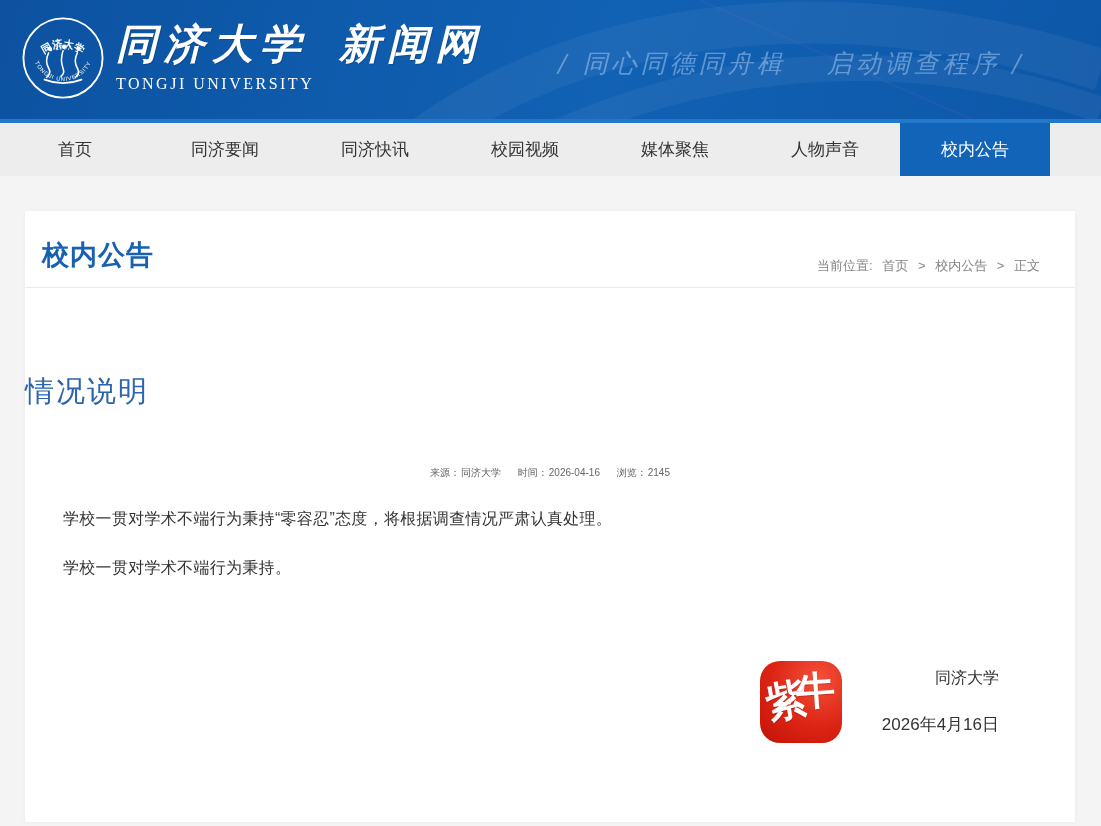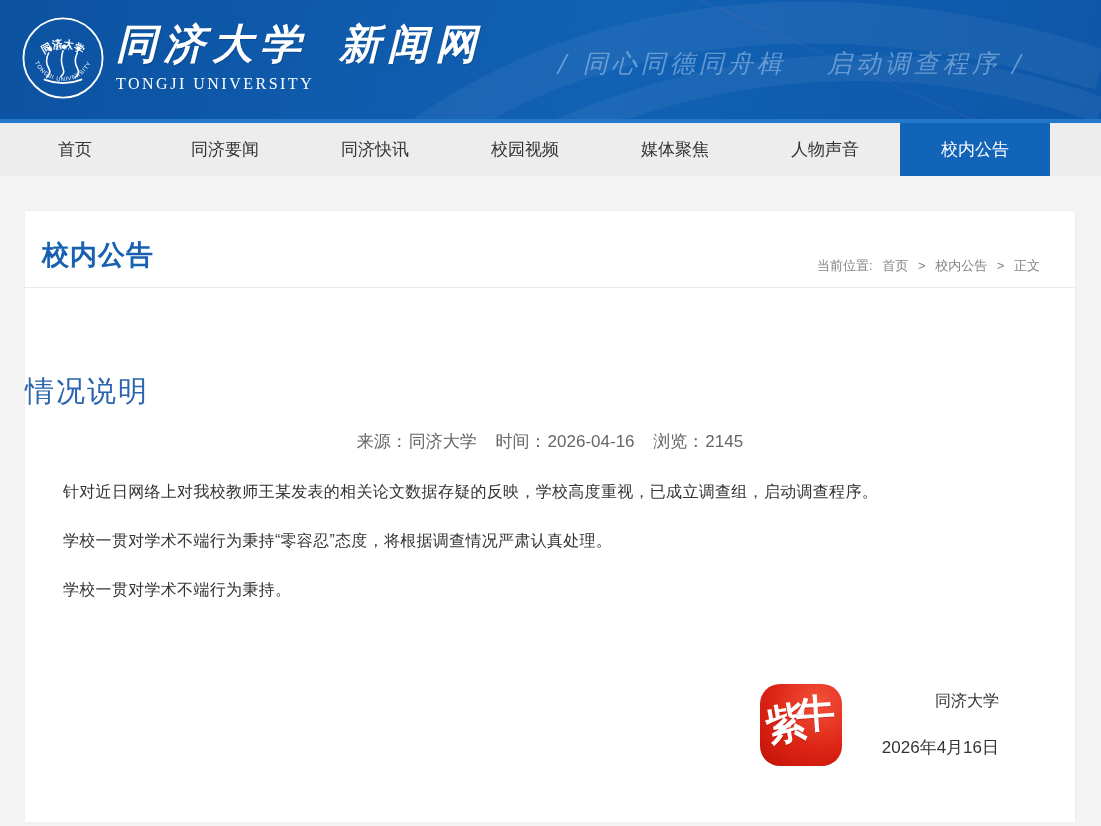--- a/index.html
+++ b/index.html
@@ -54,21 +54,21 @@
     font-size:27px; font-weight:bold; color:#1760b2; letter-spacing:1px;
   }
   .breadcrumb { position:absolute; right:32px; top:46px; font-size:13px; color:#858585; white-space:nowrap; }
   .breadcrumb span { margin:0 3px; }
   .crumb-link { cursor:pointer; }
 
   .article-title {
     margin:84px 0 0; 
     font-size:29px; font-weight:500; color:#2c65ae; letter-spacing:2px;
   }
-  .article-meta { margin-top:18px; text-align:center; font-size:17px; color:#666; }
+  .article-meta { margin-top:54px; text-align:center; font-size:10px; color:#666; }
   .article-meta .m-label { margin-left:14px; }
   .article-meta .m-label:first-child { margin-left:0; }
   .article-meta .m-val { margin-left:1px; }
 
   .article-body { margin-top:29px; padding:0 46px 0 38px; }
   .article-body p {
     margin:0 0 30px; font-size:16px; color:#333; line-height:1.2; letter-spacing:0.3px;
   }
 
   
@@ -160,21 +160,20 @@
 
   <h2 class="article-title">情况说明</h2>
 
   <div class="article-meta">
     <span class="m-label">来源：</span><span class="m-val">同济大学</span>
     <span class="m-label">时间：</span><span class="m-val">2026-04-16</span>
     <span class="m-label">浏览：</span><span class="m-val">2145</span>
   </div>
 
   <div class="article-body">
-    <p>针对近日网络上对我校教师王某发表的相关论文数据存疑的反映，学校高度重视，已成立调查组，启动调查程序。</p>
     <p>学校一贯对学术不端行为秉持“零容忍”态度，将根据调查情况严肃认真处理。</p>
     <p>学校一贯对学术不端行为秉持。</p>
 
     <div class="signature">
       <div class="app-icon">
         <span class="glyph g1">紫</span>
         <span class="glyph g2">牛</span>
       </div>
       <div class="sig-text">
         <div class="sig-org">同济大学</div>

